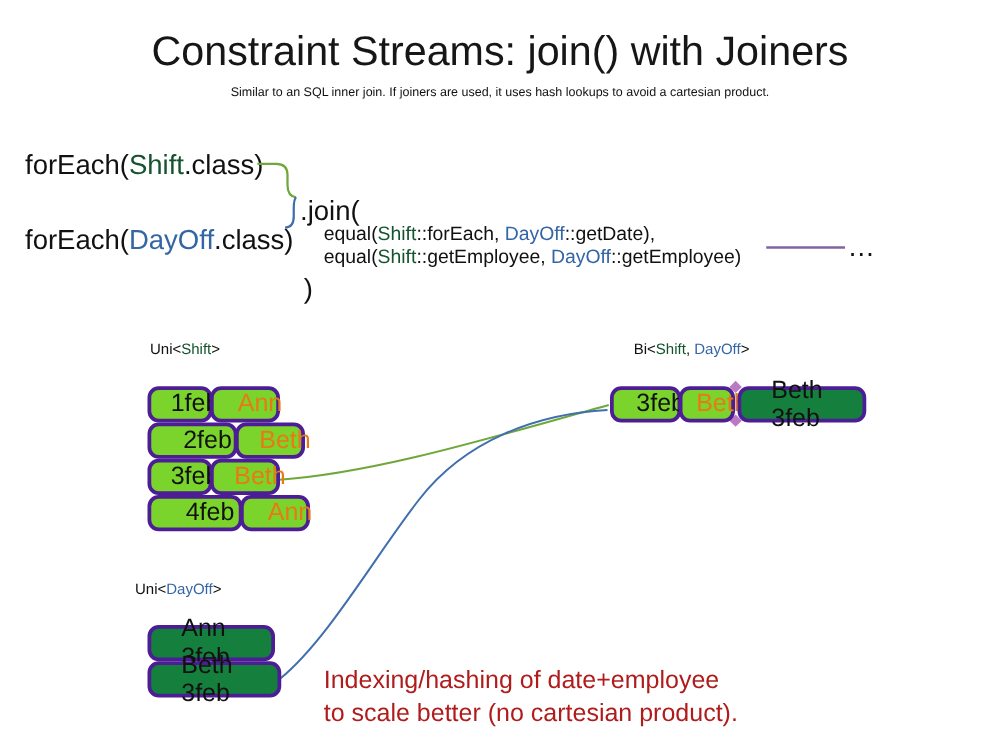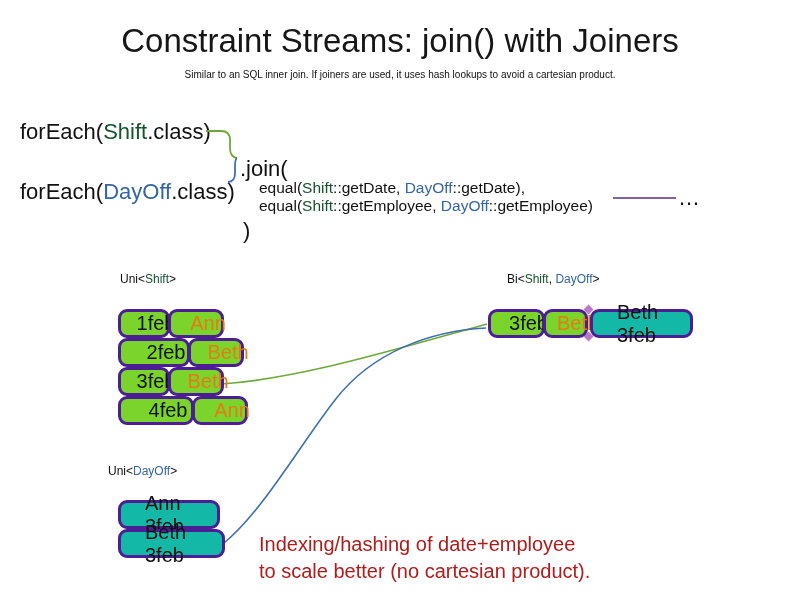--- a/index.html
+++ b/index.html
@@ -15,41 +15,41 @@
   .title{left:0;right:0;top:22px;text-align:center;font-size:33px;color:#161616;letter-spacing:0;}
   .subtitle{left:0;right:0;top:69px;text-align:center;font-size:10px;color:#111;}
   
   .code-lg{font-size:22px;white-space:pre;}
   .code-sm{font-size:15.5px;white-space:pre;}
   
   .cell{border:3px solid #4c1d95;border-radius:9px;display:flex;align-items:center;justify-content:center;
         font-size:20px;box-sizing:border-box;height:29px;background:#7bd42b;padding-left:24px;}
   .cell+.cell{margin-left:-2px;}
   .row{display:flex;}
-  .bluecell{background:#14b8a6;}
+  .bluecell{background:#15803d;}
   .stack .row + .row{margin-top:0px;}
   .typelabel{font-size:12px;white-space:pre;}
   .note{font-size:20px;line-height:27px;white-space:pre;}
   .purple-line{background:#8064a2;height:2px;}
   .diamond{width:7px;height:7px;background:#bb79c5;transform:rotate(45deg);}
   svg{position:absolute;left:0;top:0;pointer-events:none;}
 </style>
 </head>
 <body>
 
 <div class="abs title">Constraint Streams: join() with Joiners</div>
 <div class="abs subtitle">Similar to an SQL inner join. If joiners are used, it uses hash lookups to avoid a cartesian product.</div>
 
 <div class="abs code-lg" style="left:20px;top:119px;"><span>forEach(</span><span class="c-green">Shift</span><span>.class)</span></div>
 
 <div class="abs code-lg" style="left:20px;top:179px;"><span>forEach(</span><span class="c-blue">DayOff</span><span>.class)</span></div>
 
 <div class="abs code-lg" style="left:240px;top:156px;">.join(</div>
 
-<div class="abs code-sm" style="left:259px;top:179px;"><span>equal(</span><span class="c-green">Shift</span><span>::getDate, </span><span class="c-blue">DayOff</span><span>::getDate),</span></div>
+<div class="abs code-sm" style="left:259px;top:179px;"><span>equal(</span><span class="c-green">Shift</span><span>::forEach, </span><span class="c-blue">DayOff</span><span>::getDate),</span></div>
 
 <div class="abs code-sm" style="left:259px;top:197px;"><span>equal(</span><span class="c-green">Shift</span><span>::getEmployee, </span><span class="c-blue">DayOff</span><span>::getEmployee)</span></div>
 
 <div class="abs code-lg" style="left:243px;top:218px;">)</div>
 
 <div class="abs purple-line" style="left:613px;top:197px;width:63px;"></div>
 <div class="abs code-lg" style="left:678px;top:185px;letter-spacing:1px;">…</div>
 
 <svg width="800" height="600" viewBox="0 0 800 600">
   <path d="M 206,131 L 221,131 Q 230,131 230,140 L 230,148 Q 230,157 237,158" fill="none" stroke="#6fa83a" stroke-width="1.8"></path>

